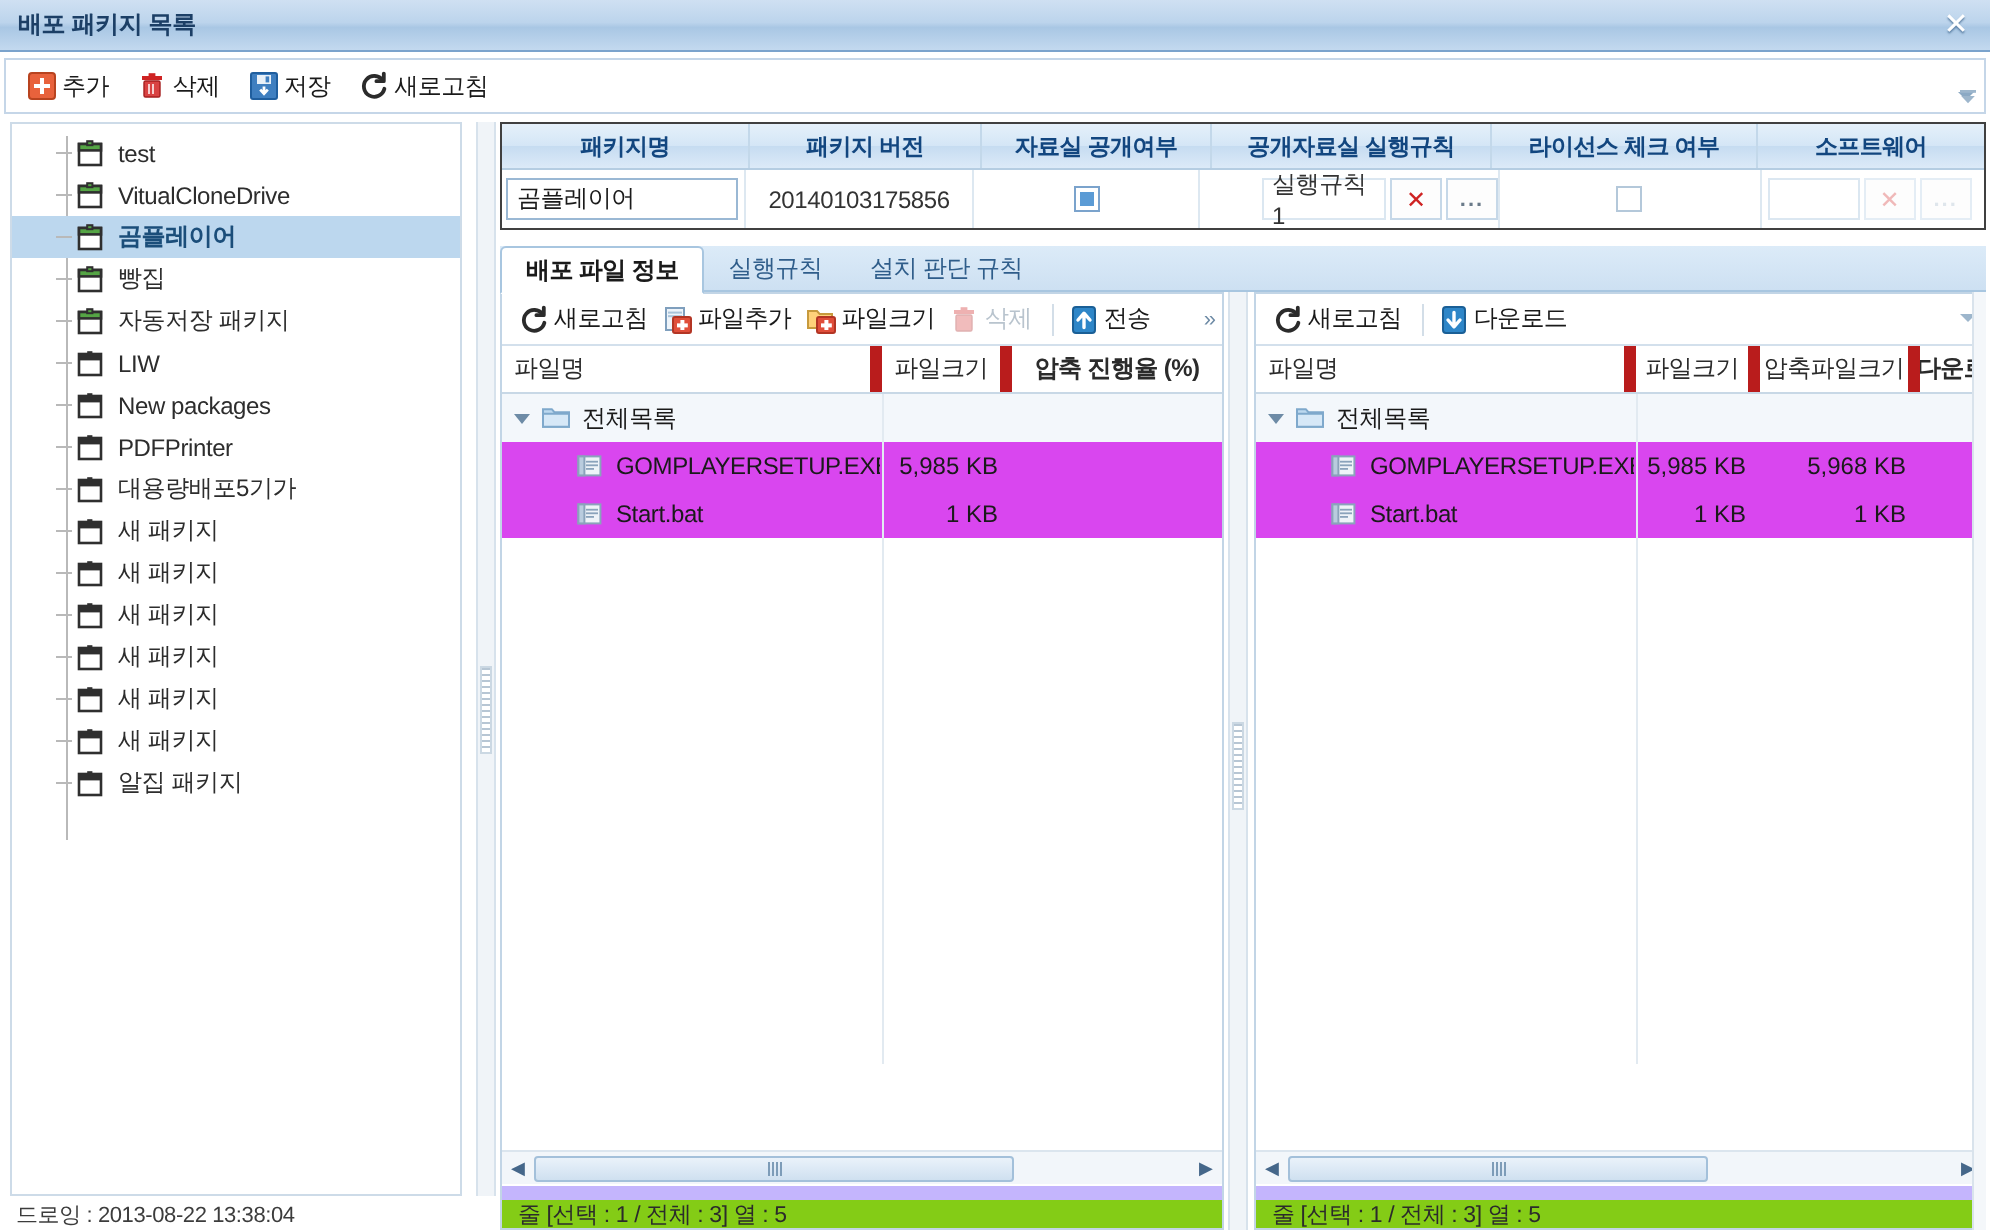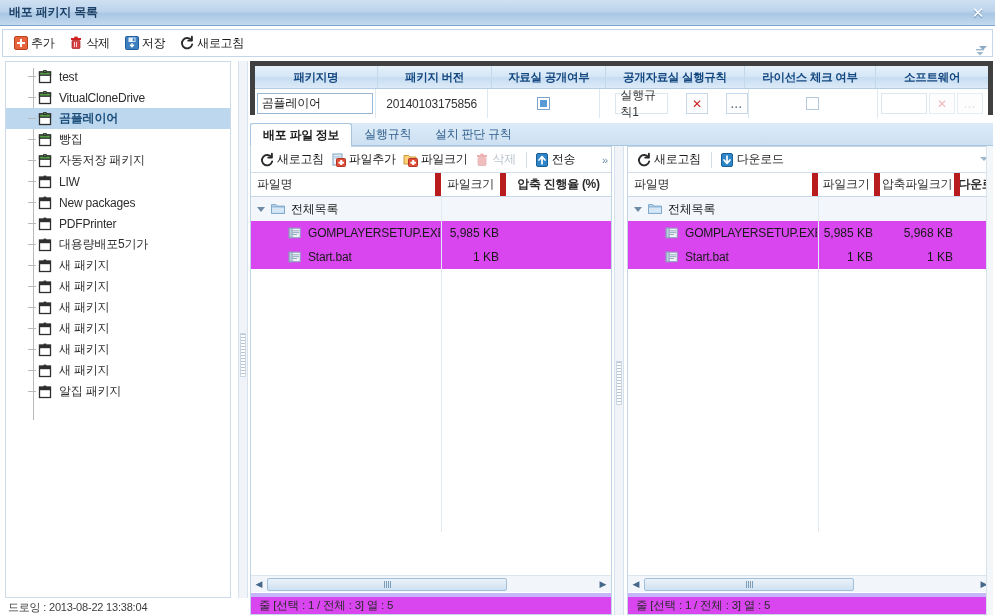--- a/index.html
+++ b/index.html
@@ -122,21 +122,21 @@
   }
 
   
   .content {
     position: absolute; left: 250px; top: 61px; width: 743px; height: 554px;
   }
 
   
   .prop-grid {
     position: absolute; left: 0; top: 0; width: 743px; height: 54px;
-    border: 5px solid #404040;
+    border: 1px solid #404040;
     background: #ffffff;
   }
   .pg-head {
     display: flex; height: 23px;
     background: linear-gradient(to bottom, #e5f0fa 0%, #d4e6f6 50%, #c6dcf1 51%, #dceaf8 100%);
     border-bottom: 1px solid #b5cde2;
   }
   .pg-head .cell {
     display: flex; align-items: center; justify-content: center;
     font-size: 11.5px; font-weight: bold; color: #12467f;
@@ -293,21 +293,21 @@
     display: flex; align-items: center; justify-content: center;
     cursor: pointer;
   }
   .hs-grip {
     width: 7px; height: 7px;
     background-image: repeating-linear-gradient(
       to right, #7d9cb8 0px, #7d9cb8 1px, transparent 1px, transparent 2px);
   }
   .fp-status {
     position: absolute; left: 0; bottom: 0; height: 21px; width: 100%;
-    border-top: 4px solid #c4b5fd; background: #d946ef;
+    border-top: 7px solid #c4b5fd; background: #84cc16;
     display: flex; align-items: center; padding-left: 8px;
     font-size: 11.5px; color: #2b2b2b; letter-spacing: -0.2px;
   }
 
   
   .right-edge-scroll {
     position: absolute; right: 0; top: 85px; width: 7px; height: 469px;
     background: #f4f7fa; border-left: 1px solid #d9e3ec;
   }
 </style>
@@ -576,21 +576,21 @@
       <div class="pg-body">
         <div class="cell" style="width:124px">
           <div class="pg-input" style="width:116px">곰플레이어</div>
         </div>
         <div class="cell" style="width:116px">
           <div class="pg-flat" style="width:112px">20140103175856</div>
         </div>
         <div class="cell" style="width:115px">
           <span class="chk filled"></span>
         </div>
-        <div class="cell" style="width:140px; justify-content:flex-end; padding-left:3px; gap:18px;margin-left:12px;">
+        <div class="cell" style="width:140px; justify-content:flex-end; padding-left:3px; gap:2px;margin-left:12px;">
           <div class="pg-flat" style="width:62px; border-color:#dbe7f1;">실행규칙1</div>
           <div class="mini-btn">✕</div>
           <div class="mini-btn dots">...</div>
         </div>
         <div class="cell" style="width:133px">
           <span class="chk empty"></span>
         </div>
         <div class="cell" style="width:113px; justify-content:flex-start; padding-left:3px; gap:2px;">
           <div class="pg-flat" style="width:46px; border-color:#dbe7f1;"></div>
           <div class="mini-btn faded">✕</div>

